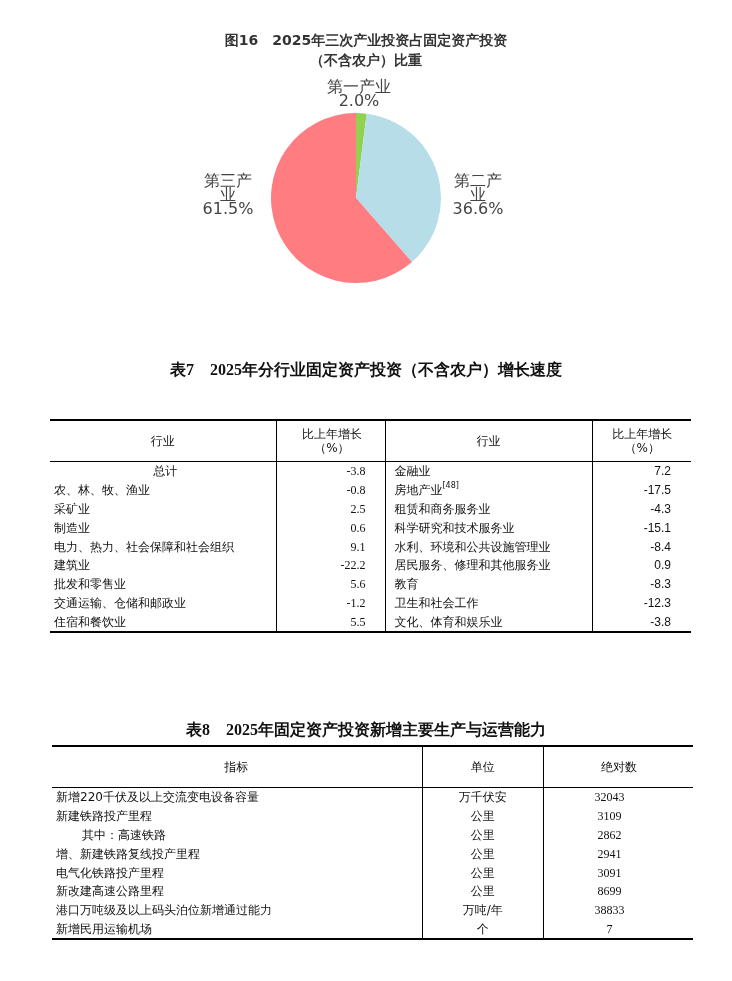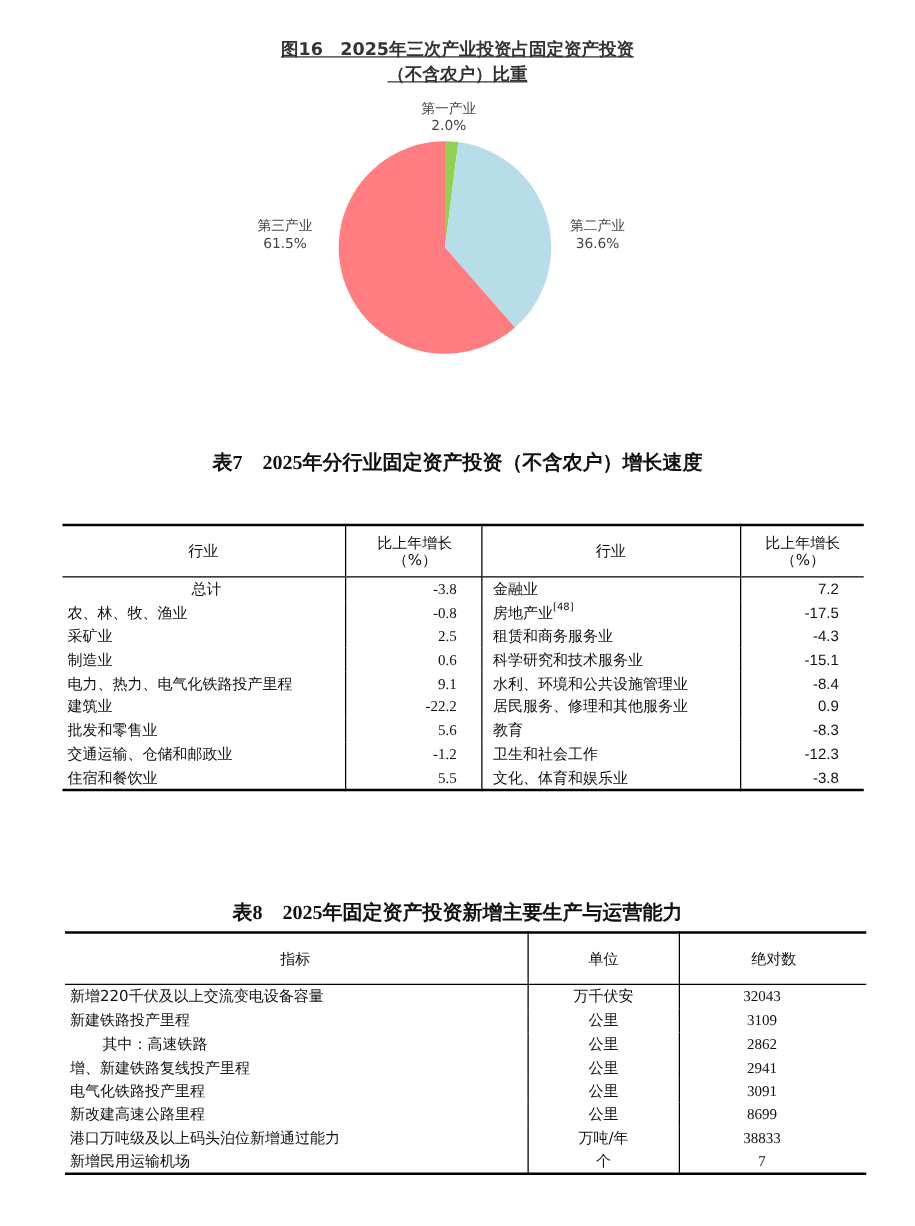--- a/index.html
+++ b/index.html
@@ -1,19 +1,19 @@
 <!DOCTYPE html>
 <html><head>
 <meta charset="utf-8">
 <style>
   html, body { margin:0; padding:0; background:#ffffff; }
   body { width:732px; height:981px; position:relative; overflow:hidden; font-family:"DejaVu Sans", sans-serif; color:#222; }
-  .fig-title { position:absolute; left:0; width:732px; text-align:center; font-size:14px; font-weight:bold; color:#333; line-height:20px;text-decoration:underline; }
+  .fig-title { position:absolute; left:0; width:732px; text-align:center; font-size:14px; font-weight:bold; color:#333; line-height:20px; }
   .pie-wrap { position:absolute; left:196px; top:78px; width:340px; height:220px; }
-  .pie-label { position:absolute; font-size:11px; color:#444; text-align:center; line-height:14px; }
+  .pie-label { position:absolute; font-size:16px; color:#444; text-align:center; line-height:14px; }
   .tbl-title { position:absolute; left:0; width:732px; text-align:center; font-family:"Liberation Serif", serif; font-size:16px; font-weight:bold; color:#111; }
   table { position:absolute; border-collapse:collapse; font-size:12px; color:#111; }
   table th { font-weight:normal; font-size:12px; }
   .t7 { left:50px; top:419px; width:641px; border-top:2px solid #000; border-bottom:2px solid #000; }
   .t7 th { height:38px; border-bottom:1px solid #000; line-height:14px; }
   .t7 td { height:18.8px; padding:0; line-height:18px; }
   .t7 .c1 { width:244px; padding-left:4px; text-align:left; }
   .t7 .c2 { width:95px; text-align:right; padding-right:20px; font-family:"Liberation Serif", serif; border-right:1px solid #000; }
   .t7 .c3 { width:216px; padding-left:8px; text-align:left; border-left:0; }
   .t7 .c4 { width:84px; text-align:right; padding-right:20px; font-family:Liberation Sans, sans-serif; border-left:1px solid #000; }
@@ -98,21 +98,21 @@
         <td class="c3"><span>租赁和商务服务业</span><sup></sup></td>
         <td class="c4"><span>-4.3</span></td>
       </tr>
       <tr>
         <td class="c1"><span>制造业</span></td>
         <td class="c2"><span>0.6</span></td>
         <td class="c3"><span>科学研究和技术服务业</span><sup></sup></td>
         <td class="c4"><span>-15.1</span></td>
       </tr>
       <tr>
-        <td class="c1"><span>电力、热力、电气化铁路投产里程</span></td>
+        <td class="c1"><span>电力、热力、社会保障和社会组织</span></td>
         <td class="c2"><span>9.1</span></td>
         <td class="c3"><span>水利、环境和公共设施管理业</span><sup></sup></td>
         <td class="c4"><span>-8.4</span></td>
       </tr>
       <tr>
         <td class="c1"><span>建筑业</span></td>
         <td class="c2"><span>-22.2</span></td>
         <td class="c3"><span>居民服务、修理和其他服务业</span><sup></sup></td>
         <td class="c4"><span>0.9</span></td>
       </tr>

